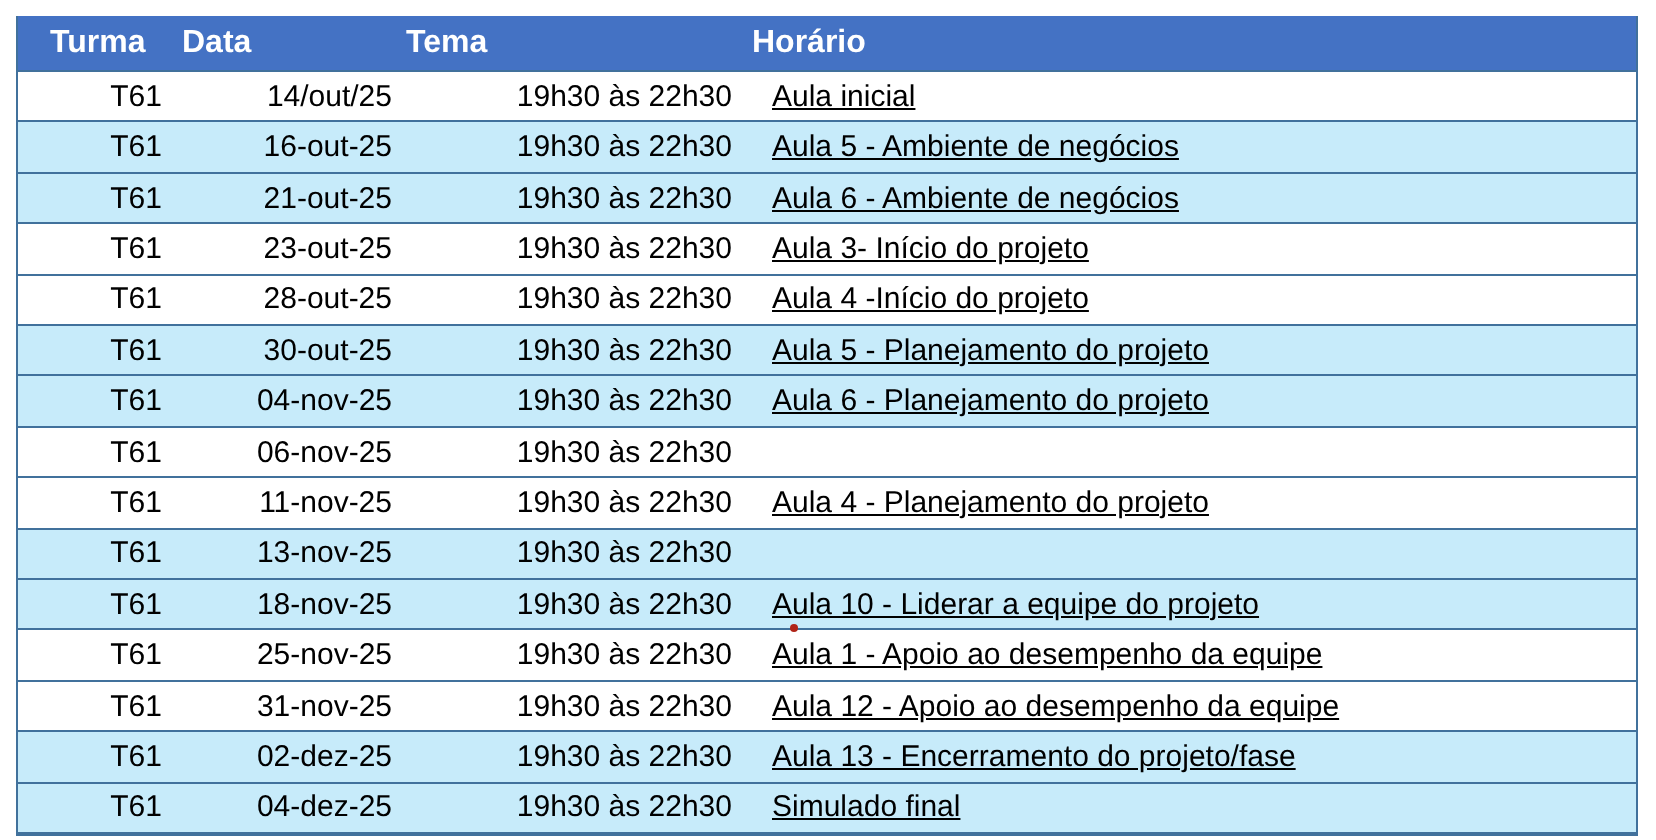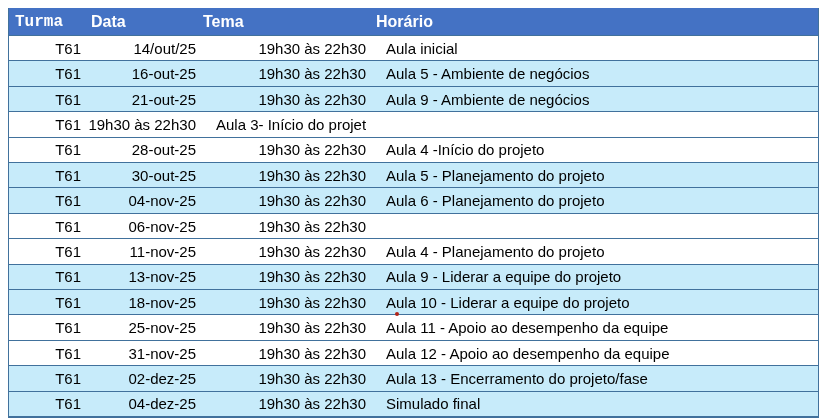--- a/index.html
+++ b/index.html
@@ -23,37 +23,37 @@
     flex: 0 0 27px;
     display: grid;
     grid-template-columns: 72px 115px 170px 1fr;
     align-items: center;
     background: var(--header-bg, #4472C4);
     color: var(--header-text, #ffffff);
     font-weight: bold;
     font-size: 16px;
   }
   .th { padding-left: 10px; white-space: nowrap; overflow: hidden; }
-  .th.col-turma { padding-left: 6px; font-family: Liberation Mono, monospace; }
+  .th.col-turma { padding-left: 16px; }
   .th.col-tema  { padding-left: 7px; }
   .tbody { flex: 1 1 auto; display: flex; flex-direction: column; }
   .tr {
     flex: 1 1 0;
     display: grid;
     grid-template-columns: 72px 115px 170px 1fr;
     align-items: center;
     border-top: 1px solid var(--border, #41719C);
     background: var(--row-bg, #ffffff);
     color: var(--text, #000000);
     font-size: 15px;
   }
   .tr.shaded { background: var(--row-alt-bg, #C7EBFA); }
   .td { white-space: nowrap; overflow: hidden; }
   .td.col-turma, .td.col-data, .td.col-horario { text-align: right; }
-  .td.col-tema { text-align: left; padding-left: 20px; }
+  .td.col-tema { text-align: left; padding-left: 20px; text-decoration: underline; }
   .red-dot {
     position: absolute; left: 395px; top: 312px;
     width: 4px; height: 4px; border-radius: 50%;
     background: var(--marker, #B02418);
   }
 </style>
 </head>
 <body>
 
 <div class="page" style="--header-bg: #4472C4; --header-text: #FFFFFF; --row-bg: #FFFFFF; --row-alt-bg: #C7EBFA; --border: #41719C; --text: #000000; --marker: #B02418;">
@@ -74,24 +74,25 @@
         <div class="tr shaded">
     <div class="td col-turma">T61</div>
     <div class="td col-data">16-out-25</div>
     <div class="td col-horario">19h30 às 22h30</div>
     <div class="td col-tema">Aula 5 - Ambiente de negócios</div>
   </div>
         <div class="tr shaded">
     <div class="td col-turma">T61</div>
     <div class="td col-data">21-out-25</div>
     <div class="td col-horario">19h30 às 22h30</div>
-    <div class="td col-tema">Aula 9 - Ambiente de negócios</div>
+    <div class="td col-tema">Aula 6 - Ambiente de negócios</div>
   </div>
         <div class="tr">
     <div class="td col-turma">T61</div>
+    <div class="td col-data">23-out-25</div>
     <div class="td col-horario">19h30 às 22h30</div>
     <div class="td col-tema">Aula 3- Início do projeto</div>
   </div>
         <div class="tr">
     <div class="td col-turma">T61</div>
     <div class="td col-data">28-out-25</div>
     <div class="td col-horario">19h30 às 22h30</div>
     <div class="td col-tema">Aula 4 -Início do projeto</div>
   </div>
         <div class="tr shaded">
@@ -114,33 +115,32 @@
         <div class="tr">
     <div class="td col-turma">T61</div>
     <div class="td col-data">11-nov-25</div>
     <div class="td col-horario">19h30 às 22h30</div>
     <div class="td col-tema">Aula 4 - Planejamento do projeto</div>
   </div>
         <div class="tr shaded">
     <div class="td col-turma">T61</div>
     <div class="td col-data">13-nov-25</div>
     <div class="td col-horario">19h30 às 22h30</div>
-    <div class="td col-tema">Aula 9 - Liderar a equipe do projeto</div>
   </div>
         <div class="tr shaded">
     <div class="td col-turma">T61</div>
     <div class="td col-data">18-nov-25</div>
     <div class="td col-horario">19h30 às 22h30</div>
     <div class="td col-tema">Aula 10 - Liderar a equipe do projeto</div>
   </div>
         <div class="tr">
     <div class="td col-turma">T61</div>
     <div class="td col-data">25-nov-25</div>
     <div class="td col-horario">19h30 às 22h30</div>
-    <div class="td col-tema">Aula 11 - Apoio ao desempenho da equipe</div>
+    <div class="td col-tema">Aula 1 - Apoio ao desempenho da equipe</div>
   </div>
         <div class="tr">
     <div class="td col-turma">T61</div>
     <div class="td col-data">31-nov-25</div>
     <div class="td col-horario">19h30 às 22h30</div>
     <div class="td col-tema">Aula 12 - Apoio ao desempenho da equipe</div>
   </div>
         <div class="tr shaded">
     <div class="td col-turma">T61</div>
     <div class="td col-data">02-dez-25</div>

